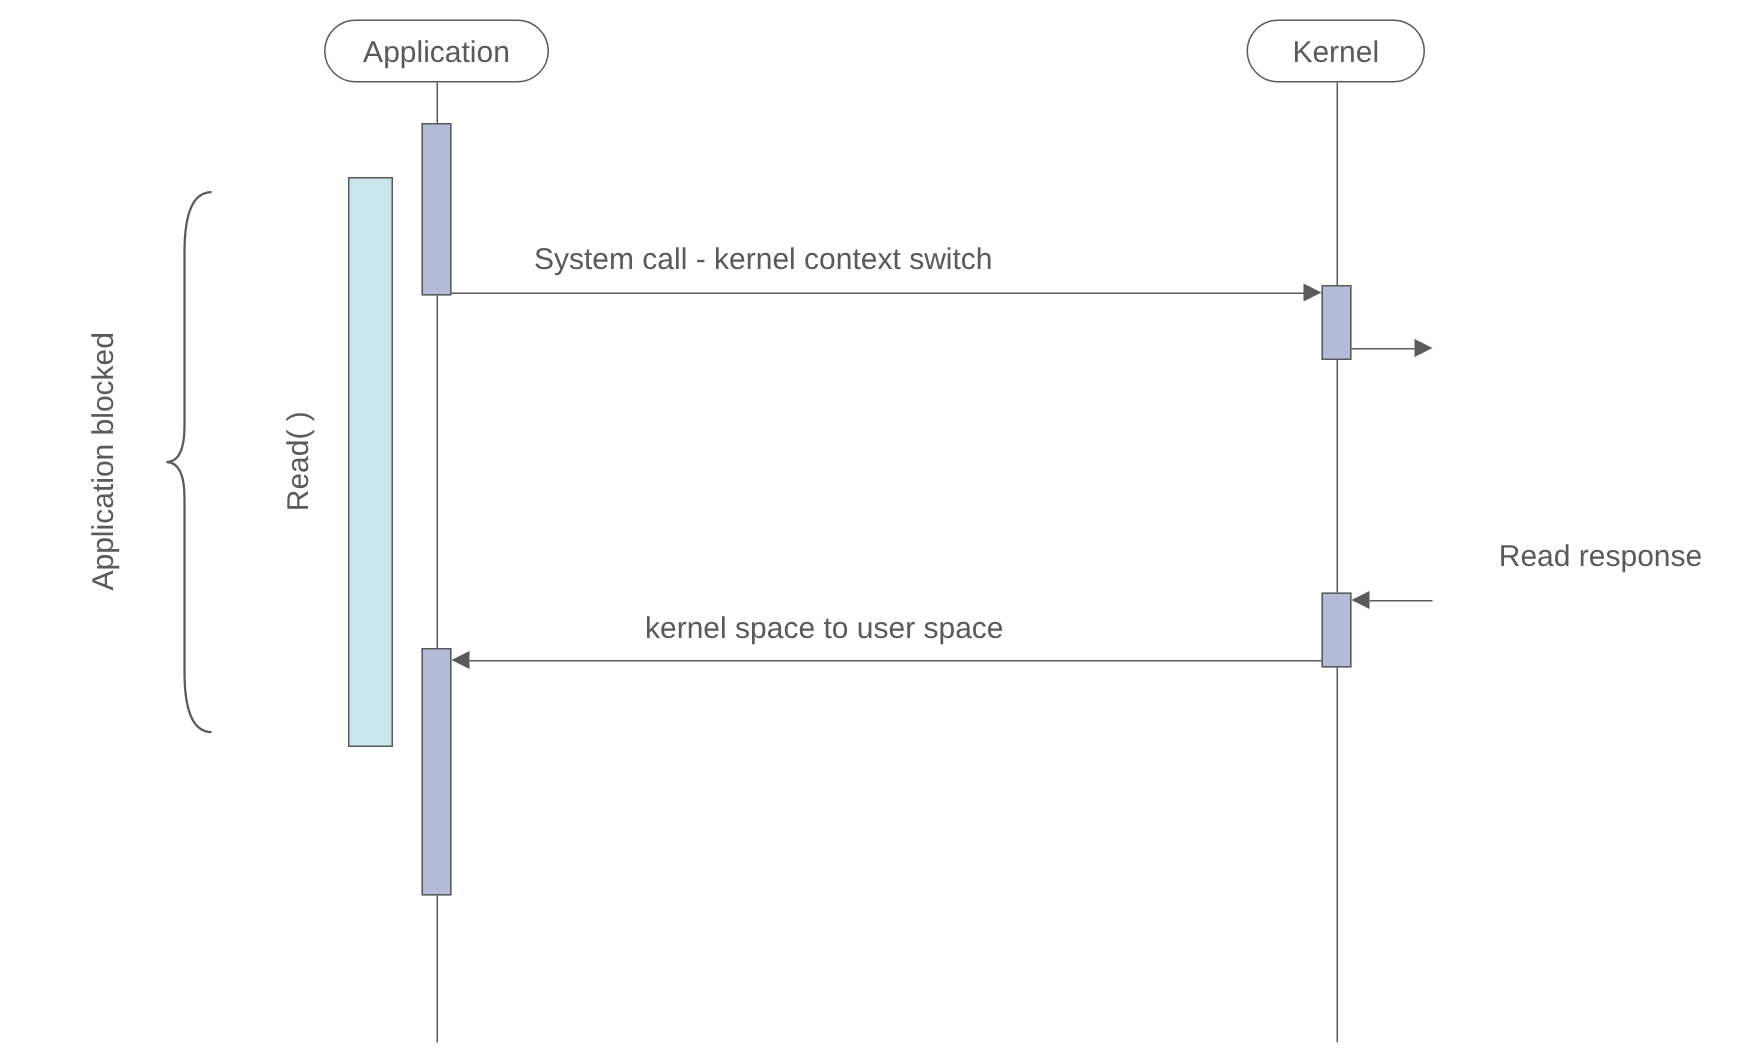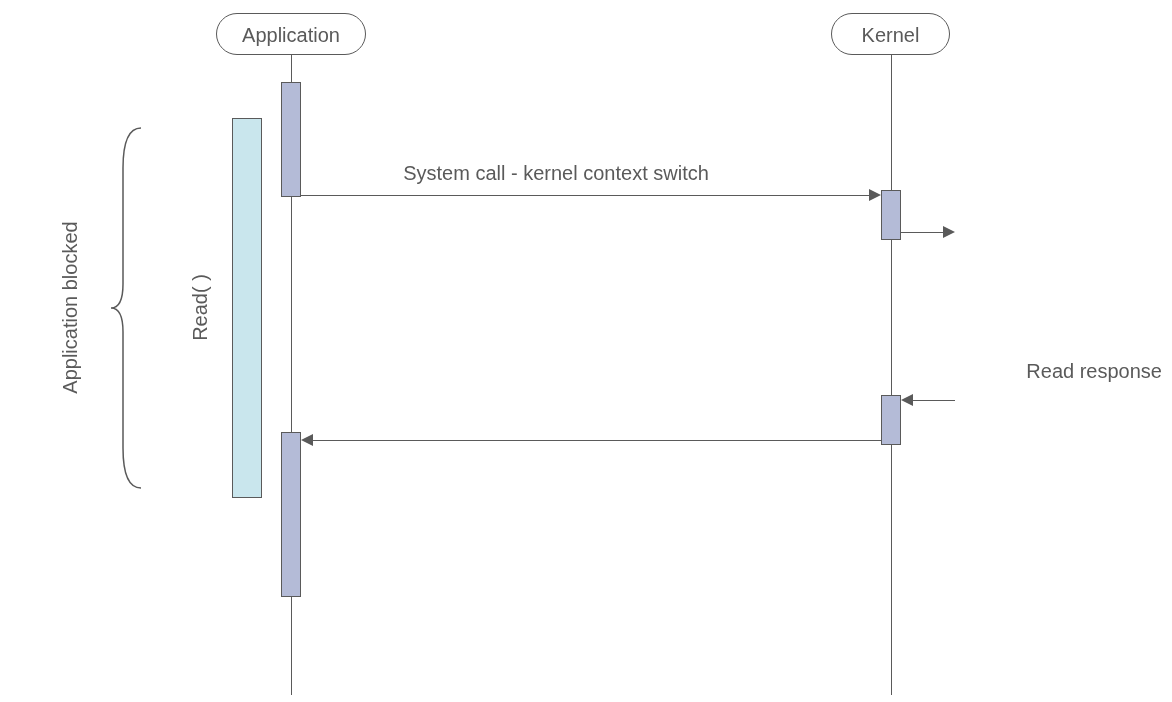--- a/index.html
+++ b/index.html
@@ -66,21 +66,20 @@
     position: absolute;
     width: 0; height: 0;
     border-top: 6px solid transparent;
     border-bottom: 6px solid transparent;
     border-right: 12px solid #5a5a5a;
   }
   .label {
     position: absolute;
     font-size: 20px;
     color: #5a5a5a;
-    text-align: center;
     line-height: 1.3;
   }
   
   .vtext {
     position: absolute;
     font-size: 20px;
     color: #5a5a5a;
     transform: rotate(-90deg);
     transform-origin: 50% 50%;
     white-space: nowrap;
@@ -131,21 +130,22 @@
   <div class="arrow-head-right" style="left:869px; top:189px;"></div>
   <div class="label" style="left:356px; top:160px; width:400px;">System call - kernel context switch</div>
 
   <div class="h-arrow" style="left:901px; top:232px; width:42px;"></div>
 
   <div style="position:absolute; left:943px; top:232px; width:0; height:0; border-left:1px solid #5a5a5a;"></div>
   <div class="arrow-head-right" style="left:943px; top:226px;"></div>
 
   <div class="h-arrow" style="left:913px; top:400px; width:42px;"></div>
   <div class="arrow-head-left" style="left:901px; top:394px;"></div>
-  <div class="label" style="left:972px; top:358px; width:190px; text-align:right;">Read response</div>
+  <div class="label" style="left:972px; top:358px; width:190px; text-align:center;">Read response</div>
 
   <div class="h-arrow" style="left:313px; top:440px; width:568px;"></div>
   <div class="arrow-head-left" style="left:301px; top:434px;"></div>
   <div class="label" style="left:430px; top:380px; width:320px;">
     <br>
+    <span>kernel space to user space</span>
   </div>
 
 </div>
 
 </body></html>

